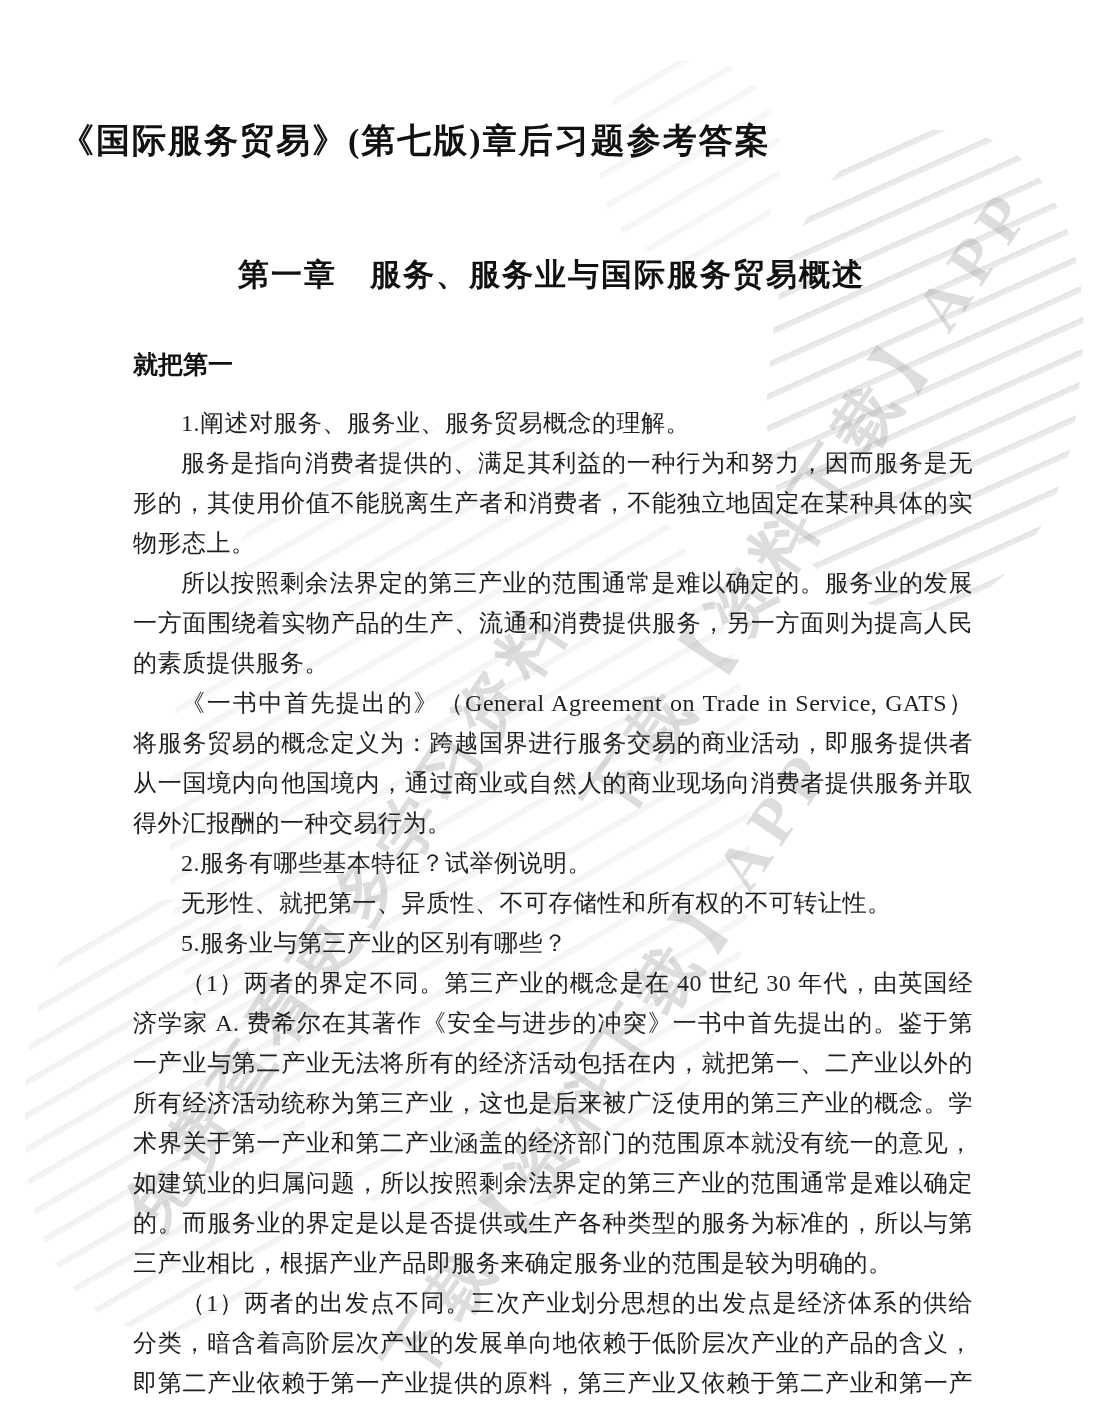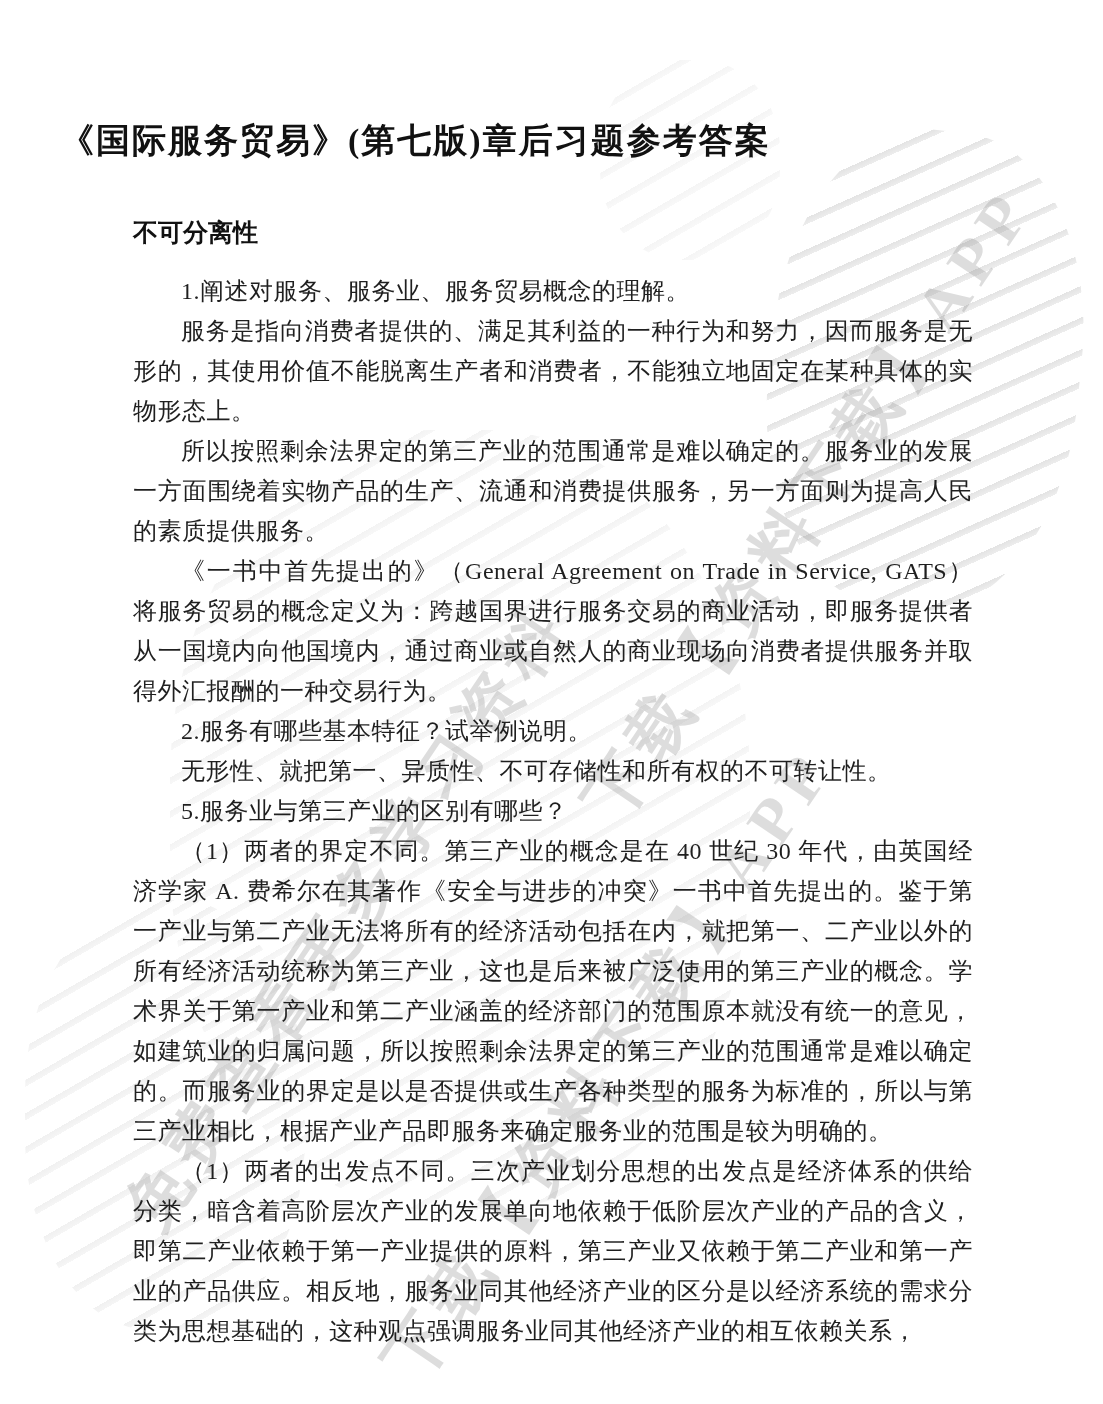--- a/index.html
+++ b/index.html
@@ -83,21 +83,22 @@
     <div class="streak mid"></div>
     <div class="streak bl"></div>
     <div class="streak tc"></div>
     <div class="wm-text wm-a">免费查看更多学习资料</div>
     <div class="wm-text wm-b">下载【资料下载】APP</div>
     <div class="wm-text wm-c">下载【资料下载】APP</div>
   </div>
 
   <div class="doc">
     <h1 class="doc-title">《国际服务贸易》(第七版)章后习题参考答案</h1>
-    <h3 class="section-heading">不可分离性</h3>
+    <h2 class="chapter-heading">第一章　服务、服务业与国际服务贸易概述</h2>
+    <h3 class="section-heading">就把第一</h3>
 
     <div class="body-text">
       <p>1.阐述对服务、服务业、服务贸易概念的理解。</p>
       <p>服务是指向消费者提供的、满足其利益的一种行为和努力，因而服务是无形的，其使用价值不能脱离生产者和消费者，不能独立地固定在某种具体的实物形态上。</p>
       <p>所以按照剩余法界定的第三产业的范围通常是难以确定的。服务业的发展一方面围绕着实物产品的生产、流通和消费提供服务，另一方面则为提高人民的素质提供服务。</p>
       <p>《一书中首先提出的》（General Agreement on Trade in Service, GATS）将服务贸易的概念定义为：跨越国界进行服务交易的商业活动，即服务提供者从一国境内向他国境内，通过商业或自然人的商业现场向消费者提供服务并取得外汇报酬的一种交易行为。</p>
       <p>2.服务有哪些基本特征？试举例说明。</p>
       <p>无形性、就把第一、异质性、不可存储性和所有权的不可转让性。</p>
       <p>5.服务业与第三产业的区别有哪些？</p>
       <p>（1）两者的界定不同。第三产业的概念是在 40 世纪 30 年代，由英国经济学家 A. 费希尔在其著作《安全与进步的冲突》一书中首先提出的。鉴于第一产业与第二产业无法将所有的经济活动包括在内，就把第一、二产业以外的所有经济活动统称为第三产业，这也是后来被广泛使用的第三产业的概念。学术界关于第一产业和第二产业涵盖的经济部门的范围原本就没有统一的意见，如建筑业的归属问题，所以按照剩余法界定的第三产业的范围通常是难以确定的。而服务业的界定是以是否提供或生产各种类型的服务为标准的，所以与第三产业相比，根据产业产品即服务来确定服务业的范围是较为明确的。</p>

